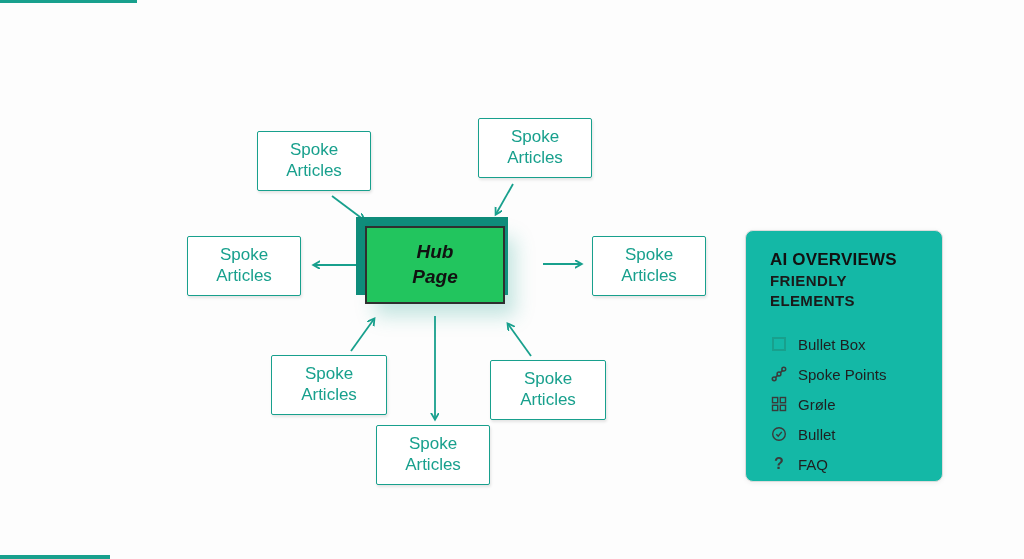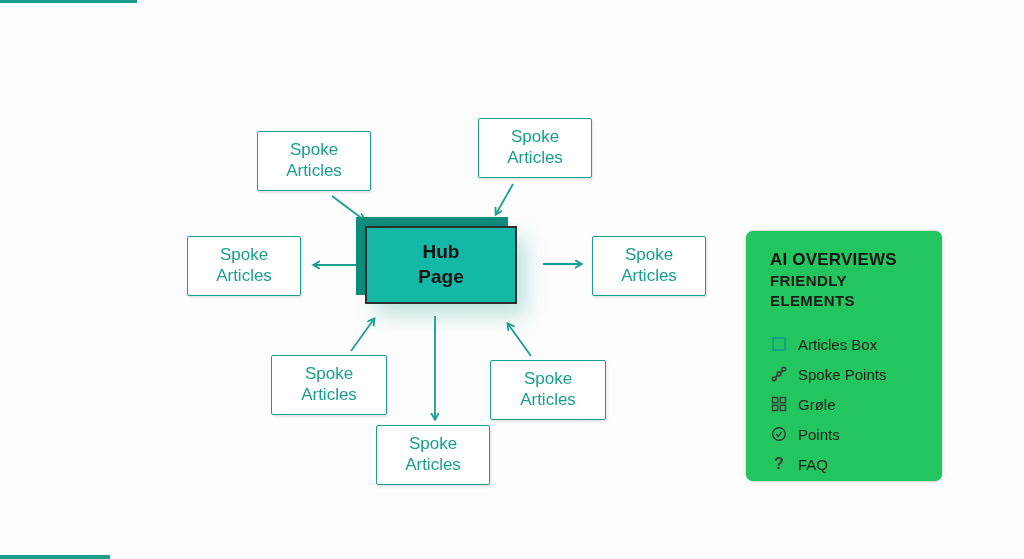--- a/index.html
+++ b/index.html
@@ -64,41 +64,42 @@
   }
   .hub-back {
     position: absolute;
     left: -9px; top: -9px;
     width: 152px; height: 78px;
     background: var(--hub_back);
   }
   .hub-box {
     position: absolute;
     left: 0; top: 0;
-    width: 152px; height: 78px;
-    background: #14b8a6;
+    width: 140px; height: 78px;
+    background: #22c55e;
     border: 2px solid #2f2f2f;
     display: flex; align-items: center; justify-content: center;
     box-shadow: 10px 12px 18px rgba(23,160,141,0.25);
+    font-style: italic;
   }
   .hub-label {
     color: #111111;
     font-size: 19px;
     font-weight: bold;
     line-height: 1.3;
     text-align: center;
     white-space: pre-line;
   }
 
   
   .legend {
     position: absolute;
     left: 745px; top: 230px;
     width: 198px; height: 252px;
-    background: #22c55e;
+    background: #14b8a6;
     border: 1px solid #dcdcdc;
     border-radius: 8px;
     box-shadow: 0 1px 5px rgba(0,0,0,0.06);
     padding: 18px 24px;
   }
   .legend-title-1 {
     font-size: 17px;
     font-weight: bold;
     color: #111111;
     letter-spacing: 0.2px;
@@ -201,21 +202,21 @@
     <div class="legend-title-2">FRIENDLY ELEMENTS</div>
 
     <div class="legend-list">
 
       <div class="legend-item">
         <span class="legend-icon">
           <svg width="16" height="16" viewBox="0 0 16 16">
             <rect x="2" y="2" width="12" height="12" fill="none" stroke="#18a08d" stroke-width="2"></rect>
           </svg>
         </span>
-        <span class="legend-label">Articles Box</span>
+        <span class="legend-label">Bullet Box</span>
       </div>
 
       <div class="legend-item">
         <span class="legend-icon">
           <svg width="16" height="16" viewBox="0 0 16 16">
             <g fill="none" stroke="#3a3a3a" stroke-width="1.5">
               <circle cx="3.2" cy="12.8" r="1.9"></circle>
               <circle cx="8" cy="8" r="1.9"></circle>
               <circle cx="12.8" cy="3.2" r="1.9"></circle>
               <line x1="4.6" y1="11.4" x2="6.6" y2="9.4"></line>
@@ -242,21 +243,21 @@
 
       <div class="legend-item">
         <span class="legend-icon">
           <svg width="16" height="16" viewBox="0 0 16 16">
             <g fill="none" stroke="#3a3a3a" stroke-width="1.4">
               <circle cx="8" cy="8" r="6.3"></circle>
               <path d="M5.3 8.2 L7.2 10.1 L10.8 5.9"></path>
             </g>
           </svg>
         </span>
-        <span class="legend-label">Points</span>
+        <span class="legend-label">Bullet</span>
       </div>
 
       <div class="legend-item">
         <span class="legend-icon">
           <span class="q-glyph">?</span>
         </span>
         <span class="legend-label">FAQ</span>
       </div>
 
     </div>

